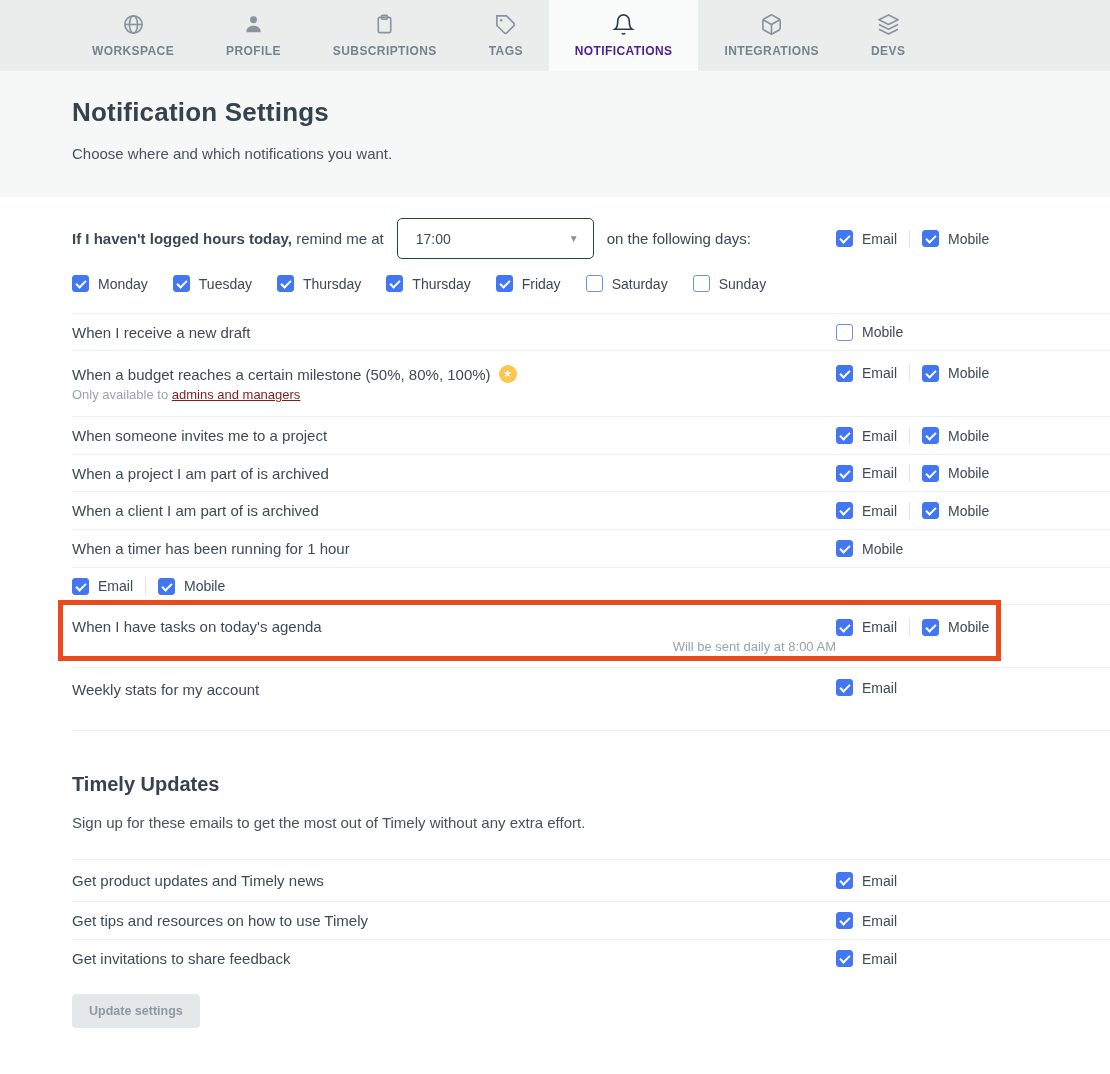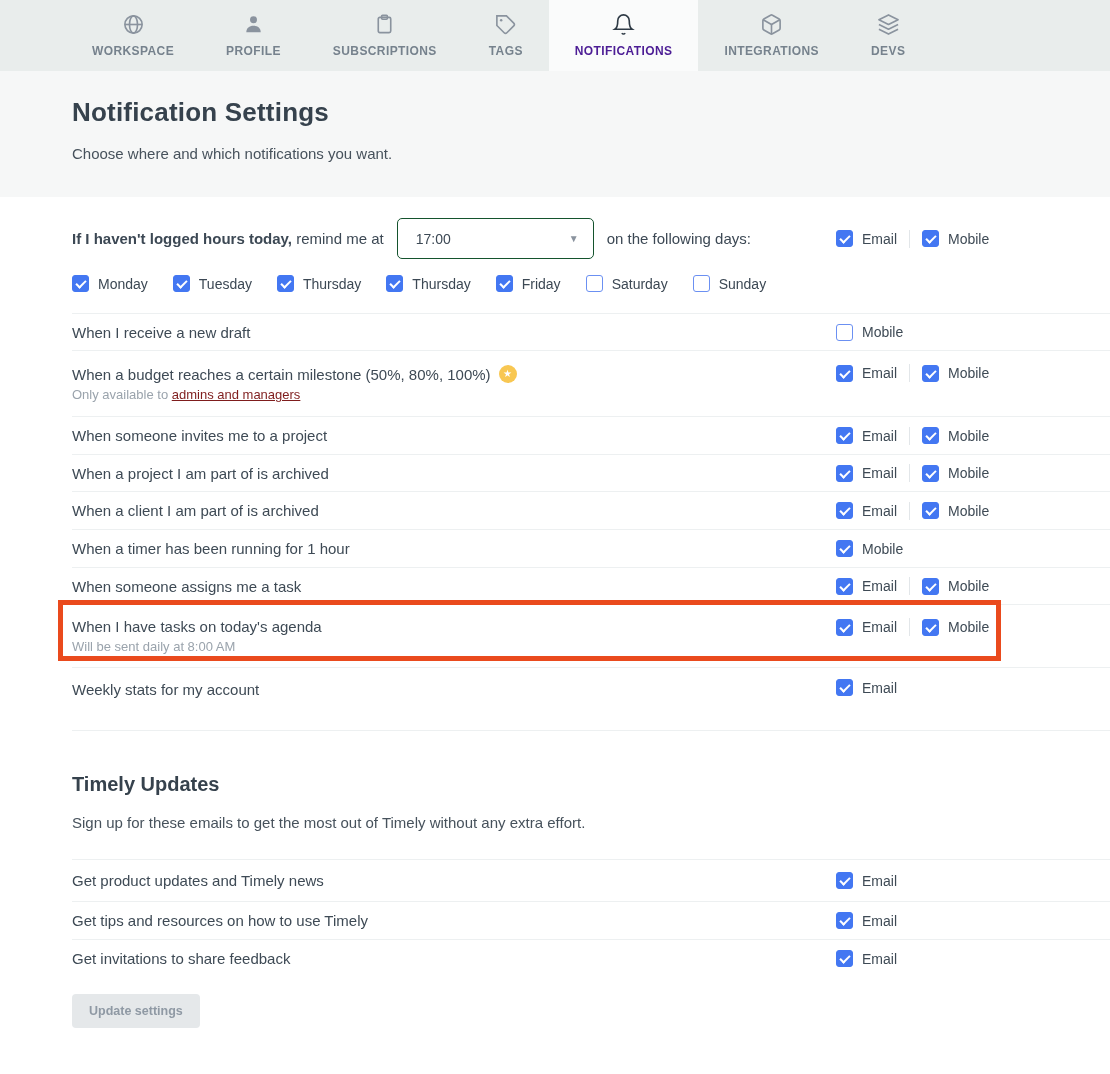--- a/index.html
+++ b/index.html
@@ -94,21 +94,21 @@
   .rows { margin-left:72px; border-bottom:1px solid #edf0f1; }
   .rows.no-end { border-bottom:none; }
   .row {
     display:flex; align-items:center;
     border-top:1px solid #edf0f1;
     height:38px;
     position:relative;
   }
   .row.h37 { height:37px; }
   .row.row--two { height:66px; }
-  .row.row--agenda { height:63px; }
+  .row.row--agenda { height:63px;text-align:right; }
   .row.row--last { height:63px; align-items:flex-start; padding-top:9px; }
   .row.u42 { height:42px; }
   .row-left { width:764px; flex:none; display:flex; flex-direction:column; justify-content:center; }
   .row-title { font-size:15px; color:#3e4a55; display:flex; align-items:center; }
   .row-note { font-size:13px; color:#9aa3ac; margin-top:4px; }
   .row-note a { color:#7f1d1d; text-decoration:underline; cursor:pointer; }
   .row--two .channels, .row--agenda .channels { align-self:flex-start; margin-top:13px; }
   .row--last .channels { margin-top:2px; }
 
   .star-badge {
@@ -383,23 +383,20 @@
       </div>
     <div class="channels">
       <span class="chan">
         <span class="cb checked"></span>
         <span class="chan-label">Mobile</span>
       </span>
     </div>
   </div>
 
   <div class="row h37">
-    <div class="row-left">
-        <span class="row-title">When someone assigns me a task</span>
-      </div>
     <div class="channels">
       <span class="chan">
         <span class="cb checked"></span>
         <span class="chan-label">Email</span>
       </span>
       <span class="vsep"></span>
       <span class="chan">
         <span class="cb checked"></span>
         <span class="chan-label">Mobile</span>
       </span>

